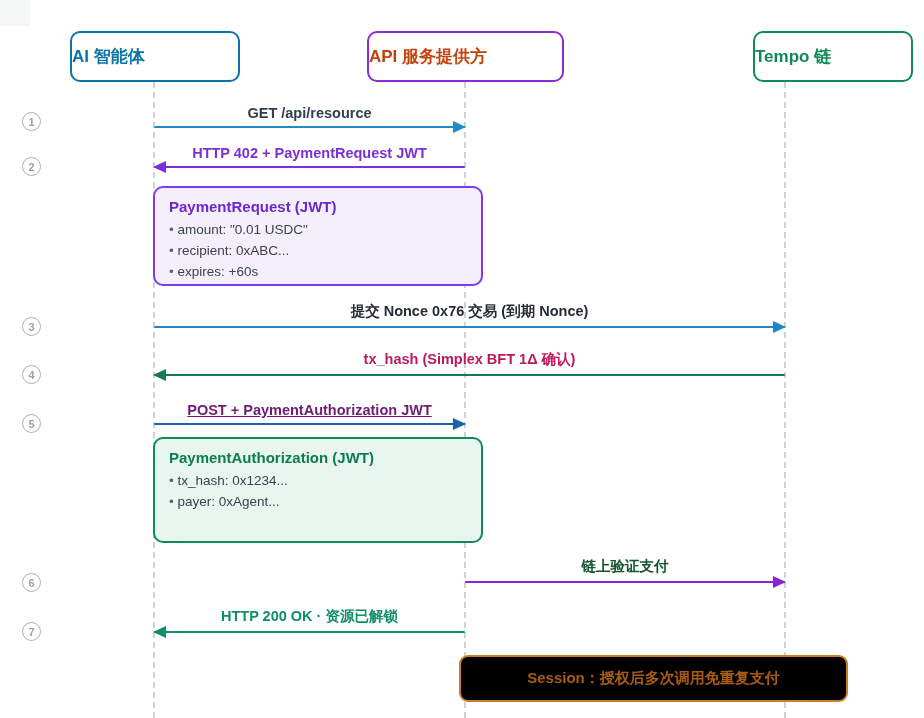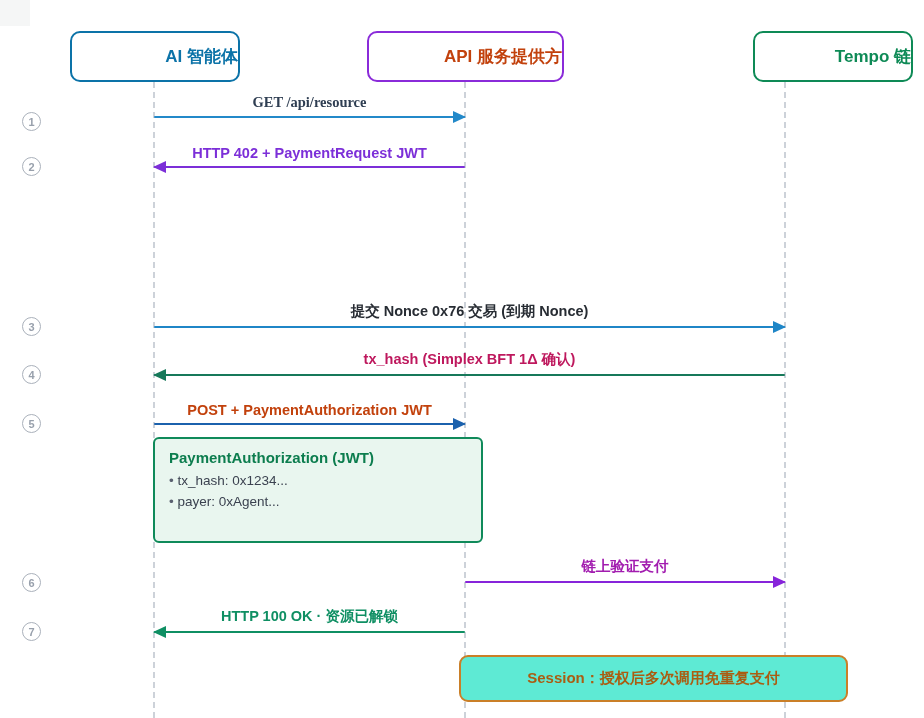--- a/index.html
+++ b/index.html
@@ -8,21 +8,21 @@
 
   .corner{position:absolute;left:0;top:0;width:30px;height:26px;background:#f5f6f6;}
 
   .lifeline{position:absolute;top:82px;bottom:0;width:0;border-left:2px dashed #cdd2d9;}
   .lifeline-1{left:153px;}
   .lifeline-2{left:464px;}
   .lifeline-3{left:784px;}
 
   .participant{position:absolute;top:31px;height:51px;box-sizing:border-box;
     border:2.5px solid;border-radius:10px;background:#ffffff;
-    display:flex;align-items:center;justify-content:flex-end;
+    display:flex;align-items:center;justify-content:flex-start;
     font-size:17px;font-weight:700;z-index:3;}
   .participant-1{left:70px;width:170px;}
   .participant-2{left:367px;width:197px;}
   .participant-3{left:705px;width:160px;margin-left:48px;}
 
   .stepnum{position:absolute;width:17px;height:17px;border:1.5px solid #aab1bb;
     border-radius:50%;color:#98a0ac;font-size:11px;font-weight:700;
     display:flex;align-items:center;justify-content:center;background:#fff;}
   .step-1{left:22px;top:112px;}
   .step-2{left:22px;top:157px;}
@@ -33,32 +33,32 @@
   .step-7{left:22px;top:622px;}
 
   .msg{position:absolute;height:28px;z-index:2;}
   .msg-label{position:absolute;left:0;right:0;bottom:7px;text-align:center;
     font-size:14.5px;font-weight:700;white-space:nowrap;}
   .msg-line{position:absolute;left:0;right:0;bottom:0;height:2.5px;border-radius:1px;}
   .msg-head{position:absolute;bottom:-4.5px;width:0;height:0;
     border-top:6px solid transparent;border-bottom:6px solid transparent;}
   .dir-right .msg-head{right:-1px;border-left:13px solid;}
   .dir-left  .msg-head{left:-1px;border-right:13px solid;}
-  .msg-1{left:154px;width:311px;top:90px;font-family:Liberation Serif, serif;}
+  .msg-1{left:154px;width:311px;top:100px;}
   .msg-2{left:154px;width:311px;top:140px;}
   .msg-3{left:154px;width:631px;top:300px;}
   .msg-4{left:154px;width:631px;top:348px;}
   .msg-5{left:154px;width:311px;top:397px;}
   .msg-6{left:465px;width:320px;top:555px;}
   .msg-7{left:154px;width:311px;top:605px;}
 
   .note{position:absolute;left:153px;width:330px;box-sizing:border-box;
     border:2px solid;border-radius:10px;padding:10px 14px 8px 14px;z-index:4;}
   .note-request{top:186px;height:100px;}
-  .note-auth{top:437px;height:106px;border-radius:6px;}
+  .note-auth{top:437px;height:106px;}
   .note-title{font-size:15px;font-weight:700;margin-bottom:4px;}
   .note-item{font-size:13.5px;color:#3b4250;line-height:21px;}
   .note-item::before{content:"• ";color:#5a6170;}
 
   .session{position:absolute;left:459px;top:655px;width:389px;height:47px;
     box-sizing:border-box;border:2px solid;border-radius:9px;
     display:flex;align-items:center;justify-content:center;
     font-size:15px;font-weight:700;z-index:5;}
 </style>
 </head>
@@ -104,38 +104,44 @@
     <div class="msg-label" style="color: rgb(39, 44, 51);">提交 Nonce 0x76 交易 (到期 Nonce)</div>
     <div class="msg-line" style="background: rgb(31, 134, 199);"></div>
     <div class="msg-head" style="border-left-color: rgb(31, 134, 199);"></div>
   </div>
   <div class="msg msg-4 dir-left">
     <div class="msg-label" style="color: #be185d;">tx_hash (Simplex BFT 1Δ 确认)</div>
     <div class="msg-line" style="background: rgb(23, 121, 90);"></div>
     <div class="msg-head" style="border-right-color: rgb(23, 121, 90);"></div>
   </div>
   <div class="msg msg-5 dir-right">
-    <div class="msg-label" style="color: #c2410c;">POST + PaymentAuthorization JWT</div>
+    <div class="msg-label" style="color: #701a75; text-decoration: underline;">POST + PaymentAuthorization JWT</div>
     <div class="msg-line" style="background: rgb(27, 97, 173);"></div>
     <div class="msg-head" style="border-left-color: rgb(27, 97, 173);"></div>
   </div>
   <div class="msg msg-6 dir-right">
-    <div class="msg-label" style="color: #a21caf;">链上验证支付</div>
+    <div class="msg-label" style="color: #14532d;">链上验证支付</div>
     <div class="msg-line" style="background: rgb(135, 36, 218);"></div>
     <div class="msg-head" style="border-left-color: rgb(135, 36, 218);"></div>
   </div>
   <div class="msg msg-7 dir-left">
-    <div class="msg-label" style="color: rgb(15, 143, 99);">HTTP 100 OK · 资源已解锁</div>
+    <div class="msg-label" style="color: rgb(15, 143, 99);">HTTP 200 OK · 资源已解锁</div>
     <div class="msg-line" style="background: rgb(15, 143, 99);"></div>
     <div class="msg-head" style="border-right-color: rgb(15, 143, 99);"></div>
   </div>
 
+  <div class="note note-request" style="border-color: rgb(125, 59, 237); background: rgb(245, 239, 252);">
+    <div class="note-title" style="color: rgb(107, 40, 208);">PaymentRequest (JWT)</div>
+    <div class="note-item">amount: "0.01 USDC"</div>
+    <div class="note-item">recipient: 0xABC...</div>
+    <div class="note-item">expires: +60s</div>
+  </div>
   <div class="note note-auth" style="border-color: rgb(15, 138, 90); background: rgb(233, 246, 239);">
     <div class="note-title" style="color: rgb(12, 125, 78);">PaymentAuthorization (JWT)</div>
     <div class="note-item">tx_hash: 0x1234...</div>
     <div class="note-item">payer: 0xAgent...</div>
   </div>
 
-  <div class="session" id="session-note" style="border-color: rgb(202, 127, 40); background: #5eead4; color: rgb(170, 93, 18);">
+  <div class="session" id="session-note" style="border-color: rgb(202, 127, 40); background: #000000; color: rgb(170, 93, 18);">
     <span>Session：授权后多次调用免重复支付</span>
   </div>
 
 </div>
 
 </body></html>

